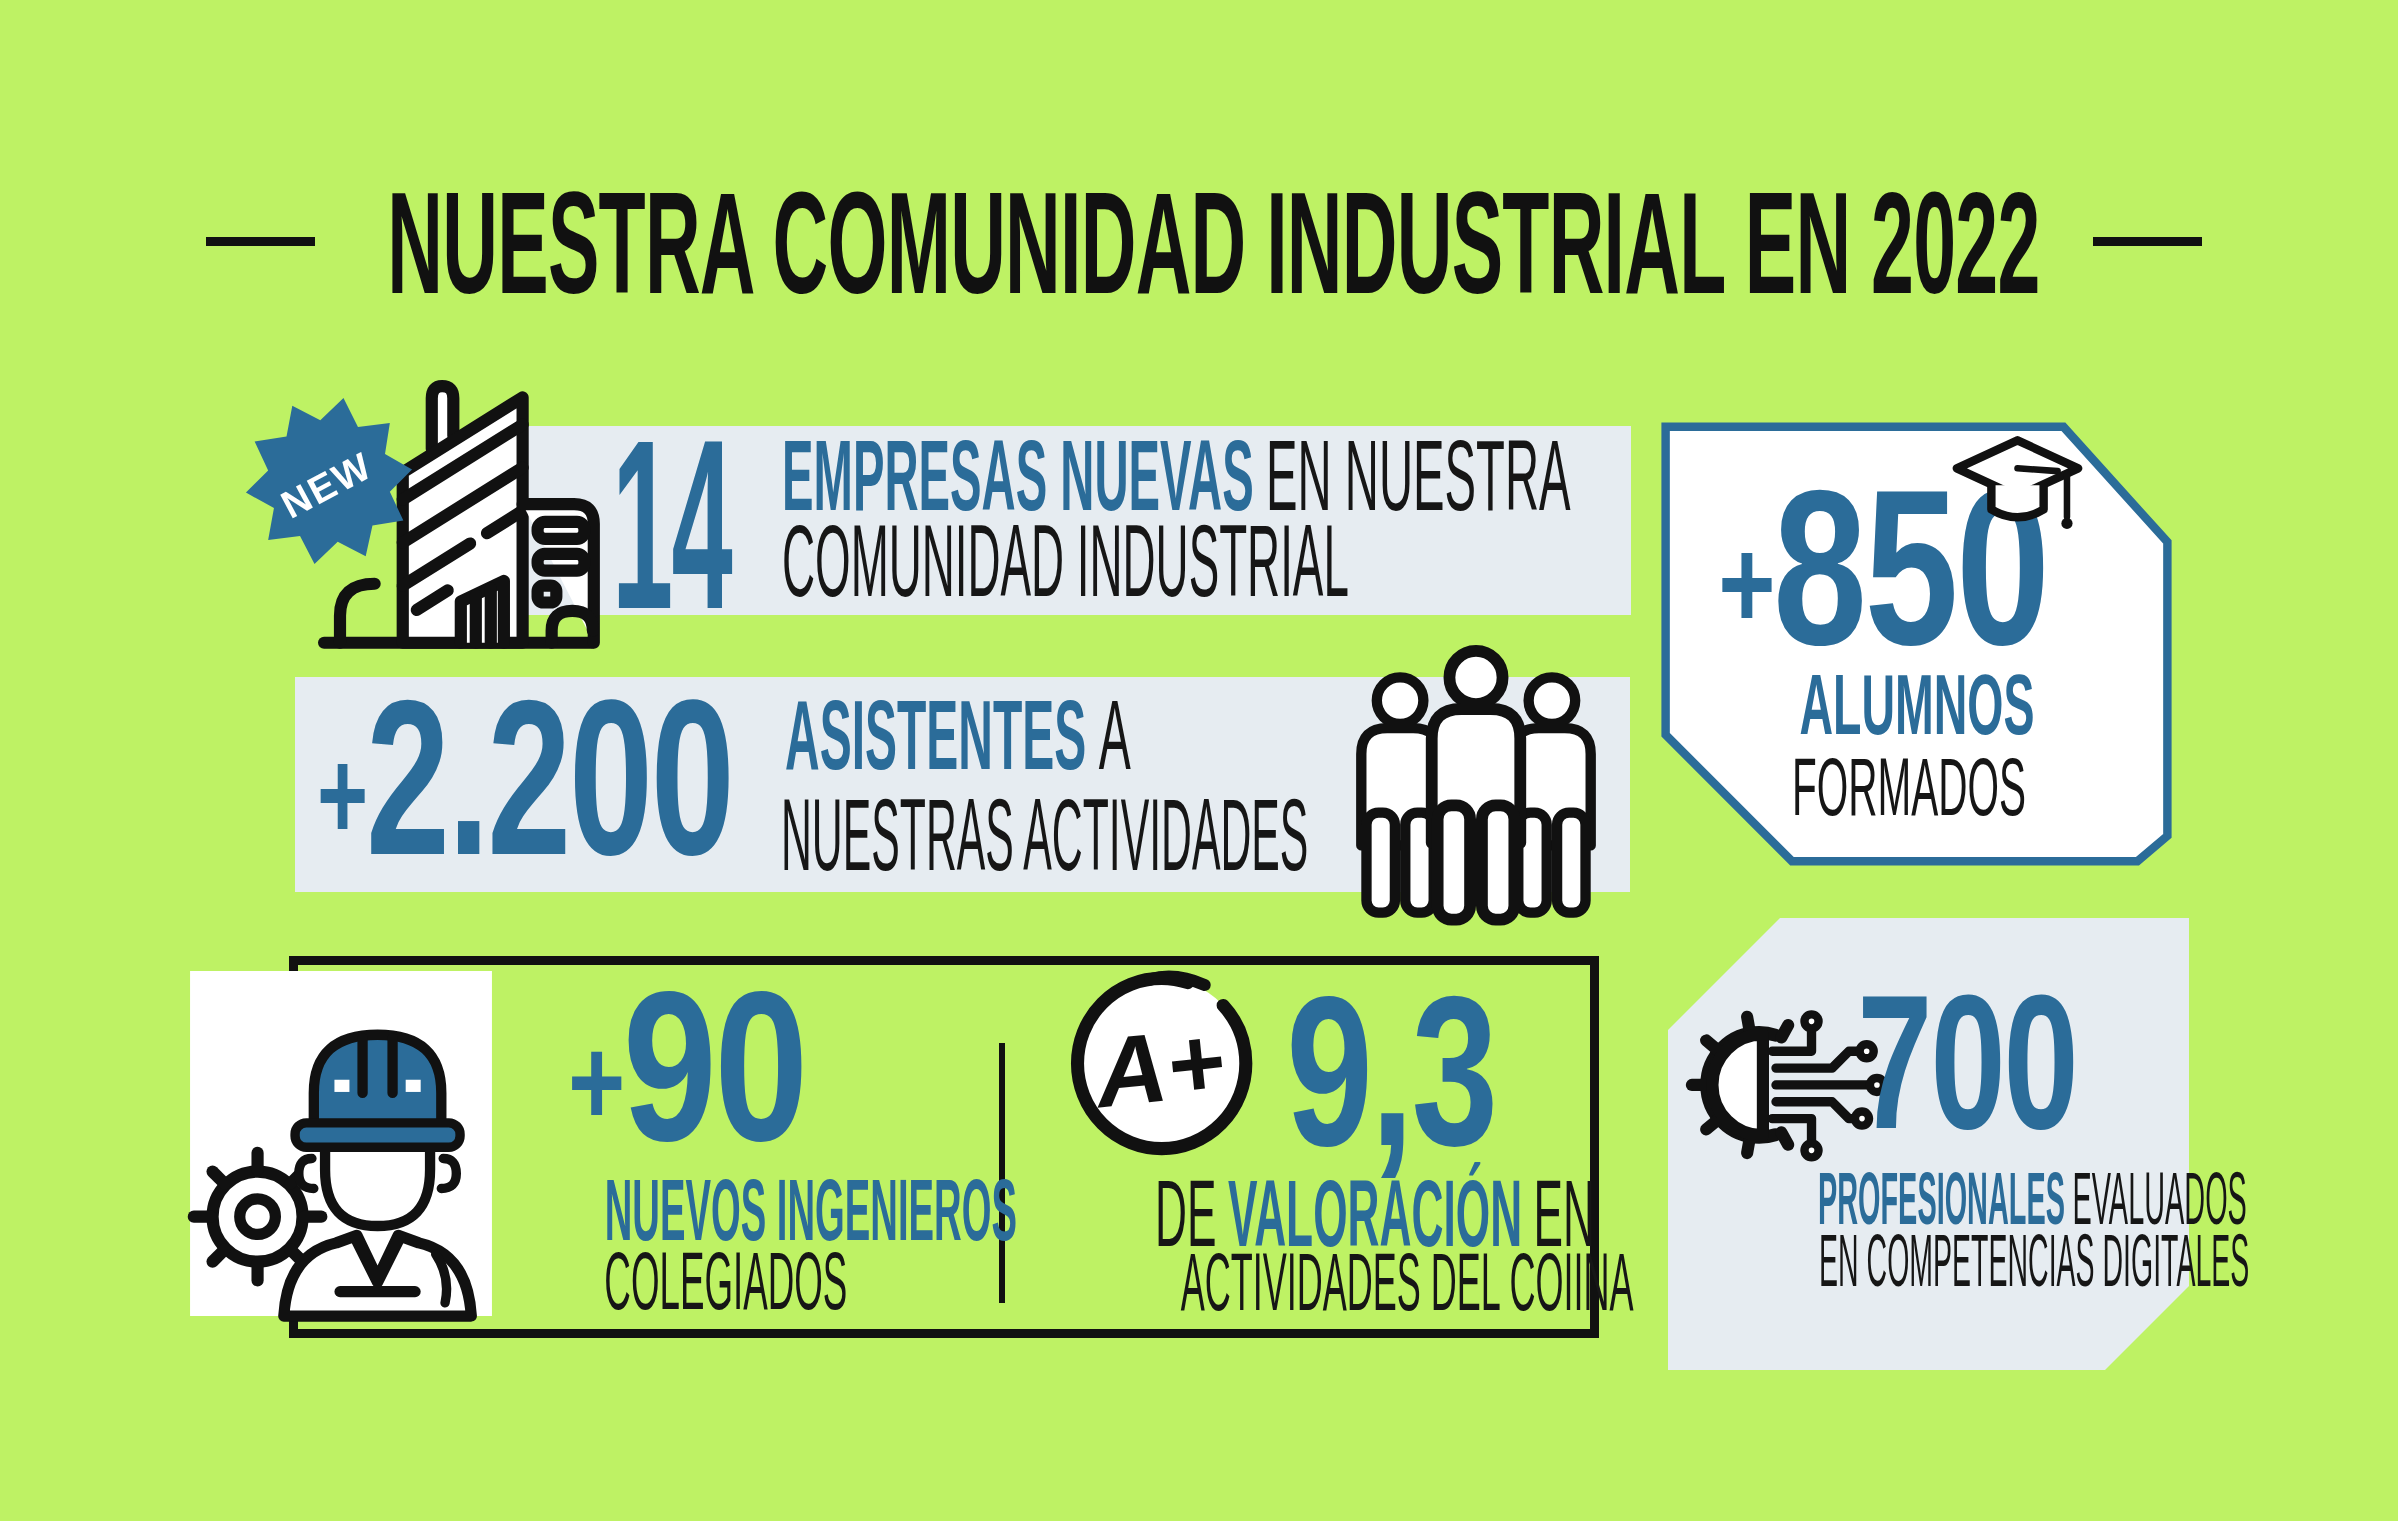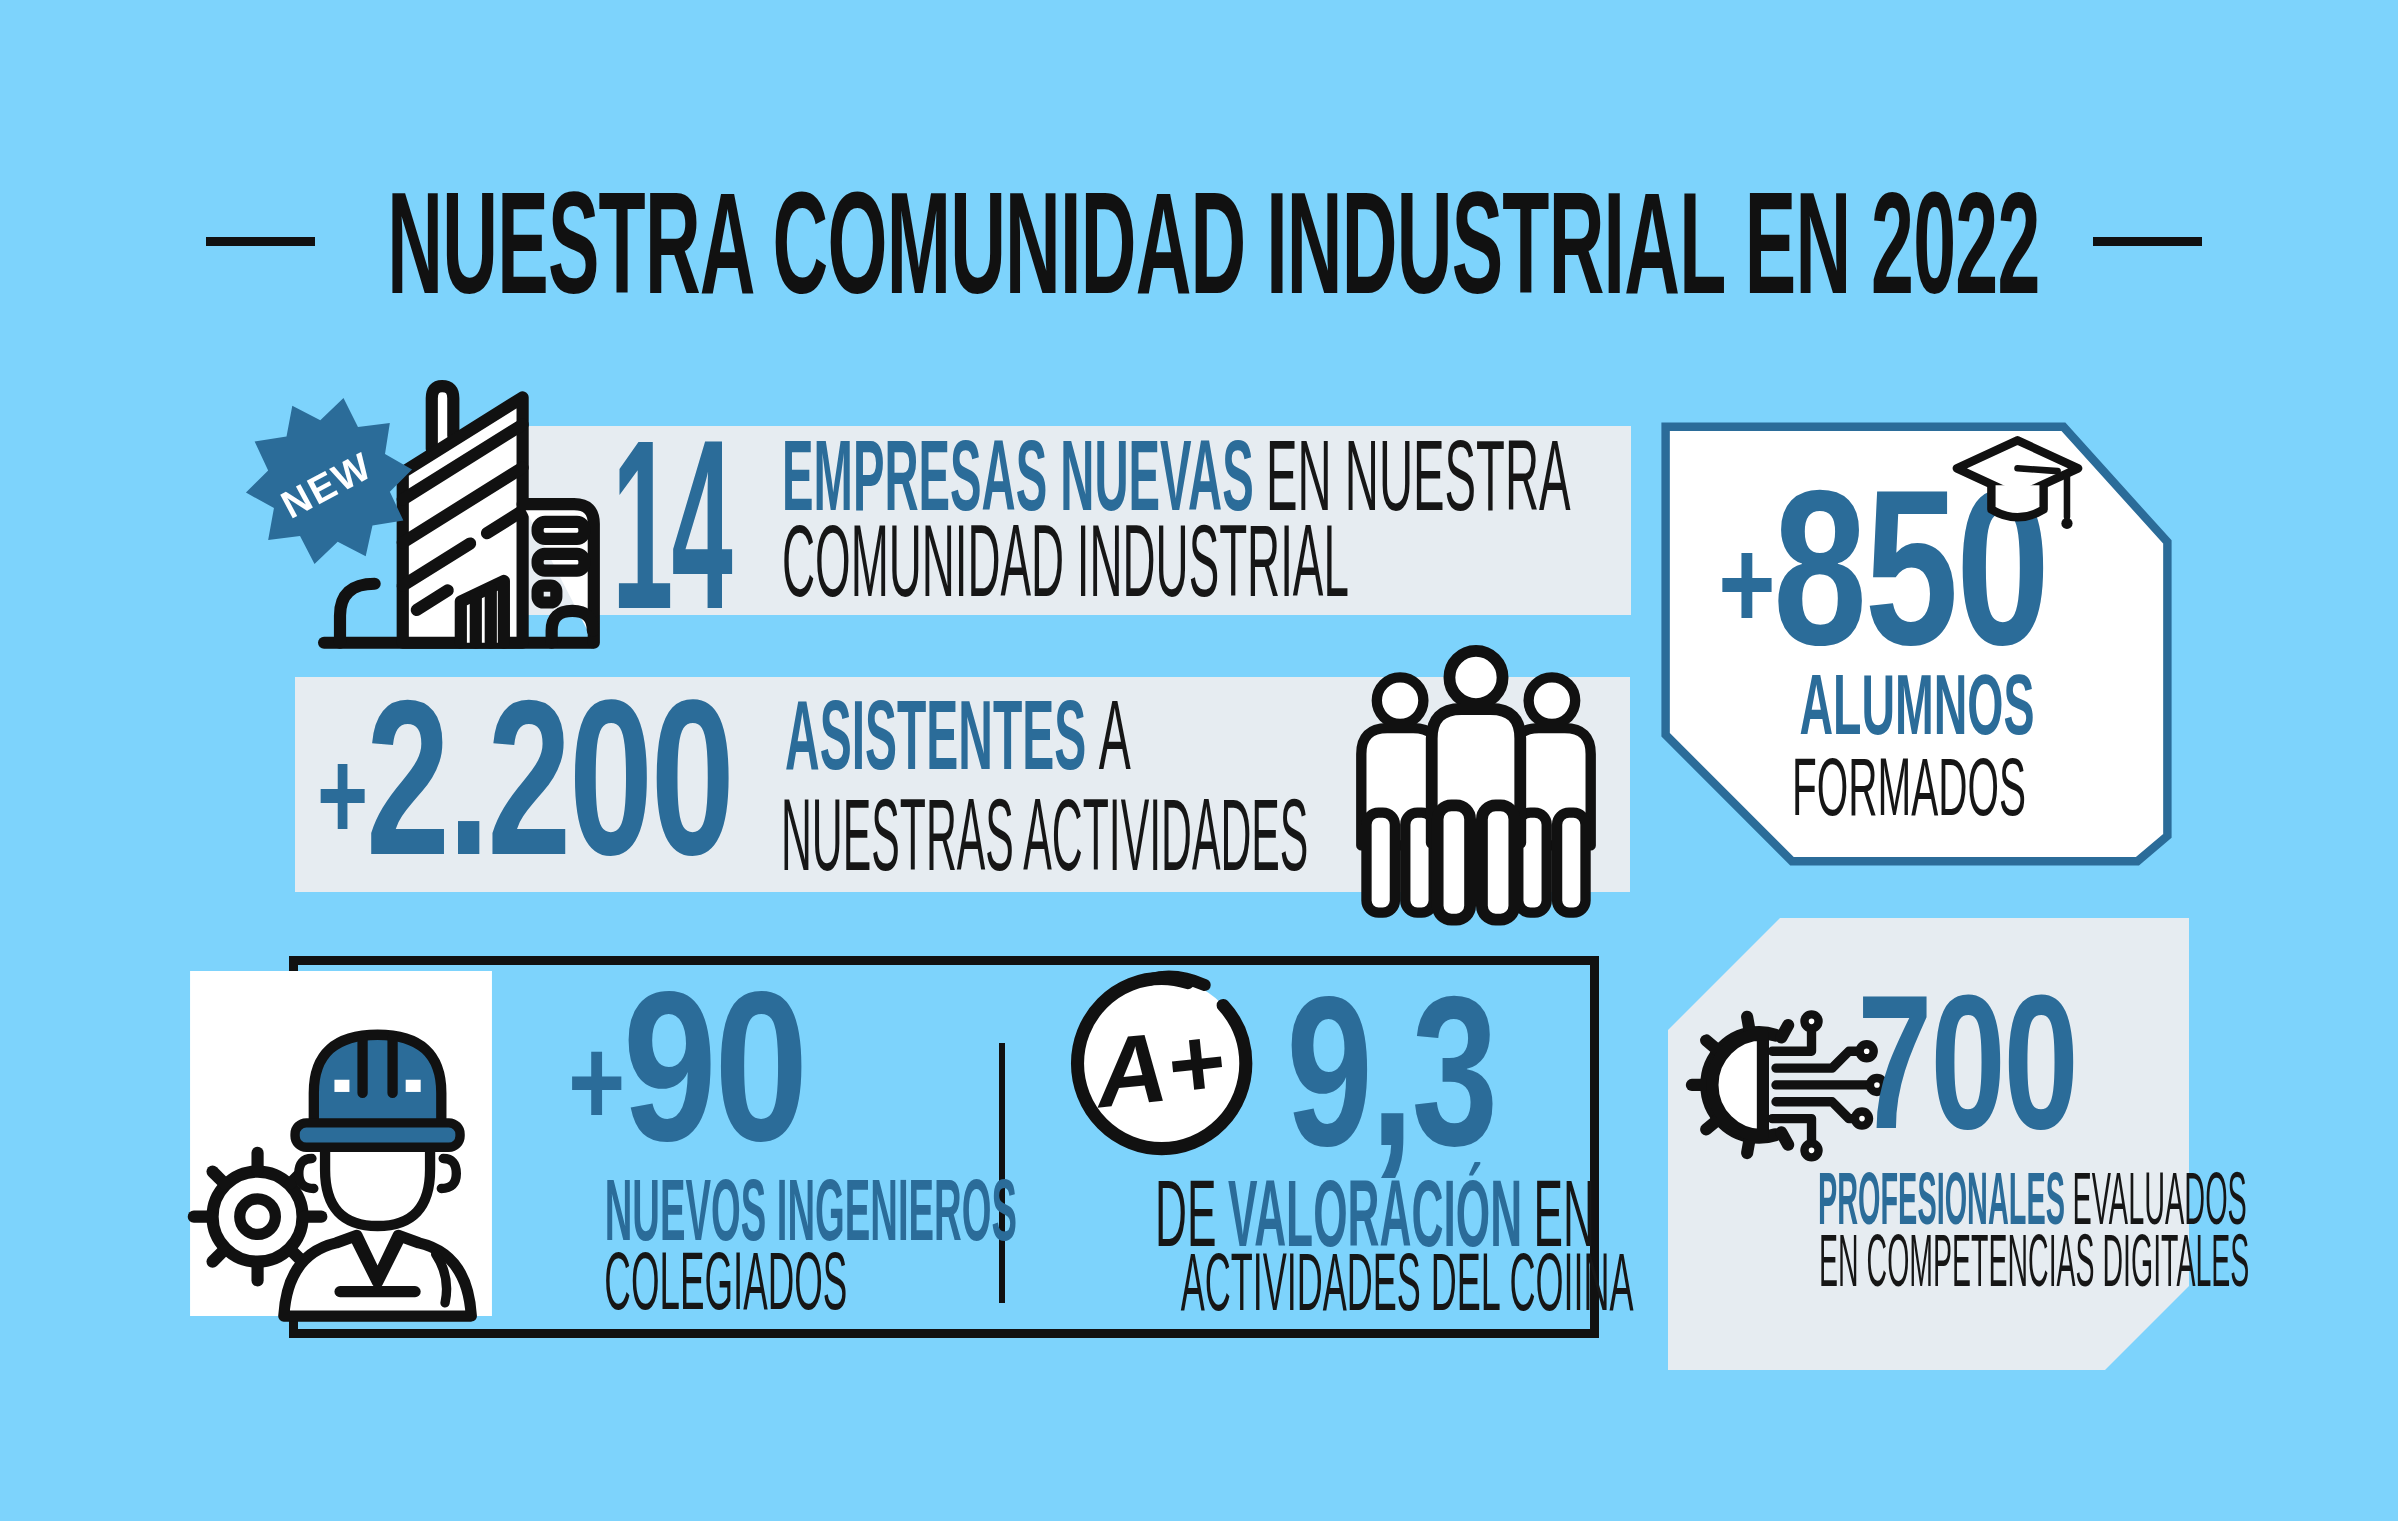--- a/index.html
+++ b/index.html
@@ -1,17 +1,17 @@
 <!DOCTYPE html>
 <html style="font-size:15px"><head>
 <meta charset="utf-8">
 <style>
   html,body { margin:0; padding:0; background:#ffffff; }
   .stage {
-    position:relative; width:2399px; height:1522px; background:#7dd3fc;
+    position:relative; width:2399px; height:1522px; background:#bef264;
     font-family:"Liberation Sans", sans-serif; overflow:hidden;
   }
   .abs { position:absolute; }
   .t { position:absolute; white-space:nowrap; line-height:1; }
   .tc { text-align:center; }
   .oleft { transform-origin:0 50%; }
   .ocenter { transform-origin:50% 50%; }
   .hl { color:#2B6C99; font-weight:700; }
   .lt { color:#161616; font-weight:400; }
   .num { color:#2B6C99; font-weight:700; letter-spacing:-0.015em; }

